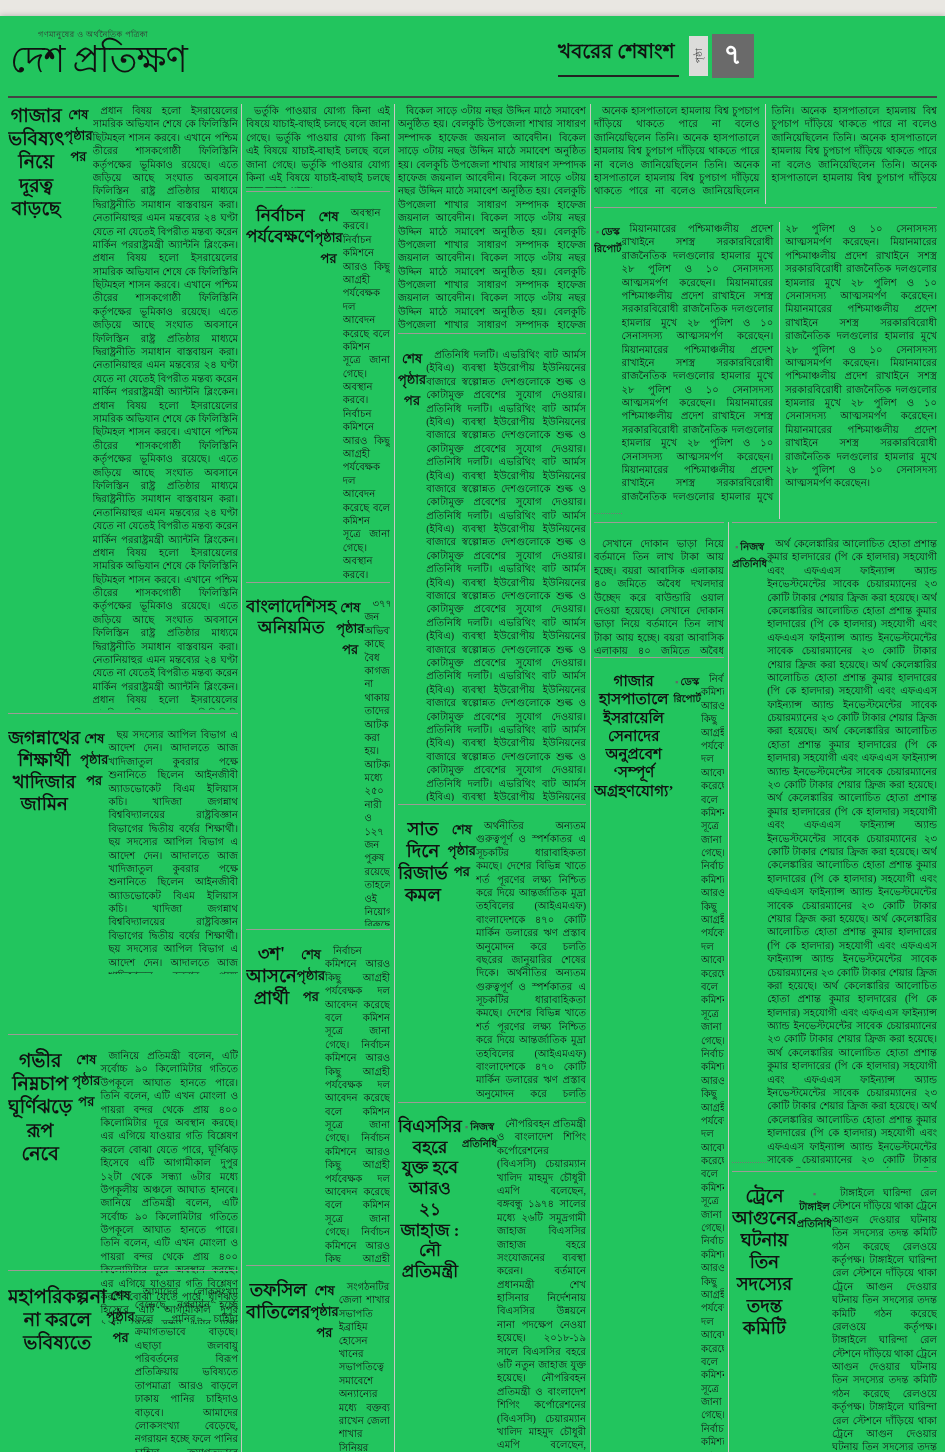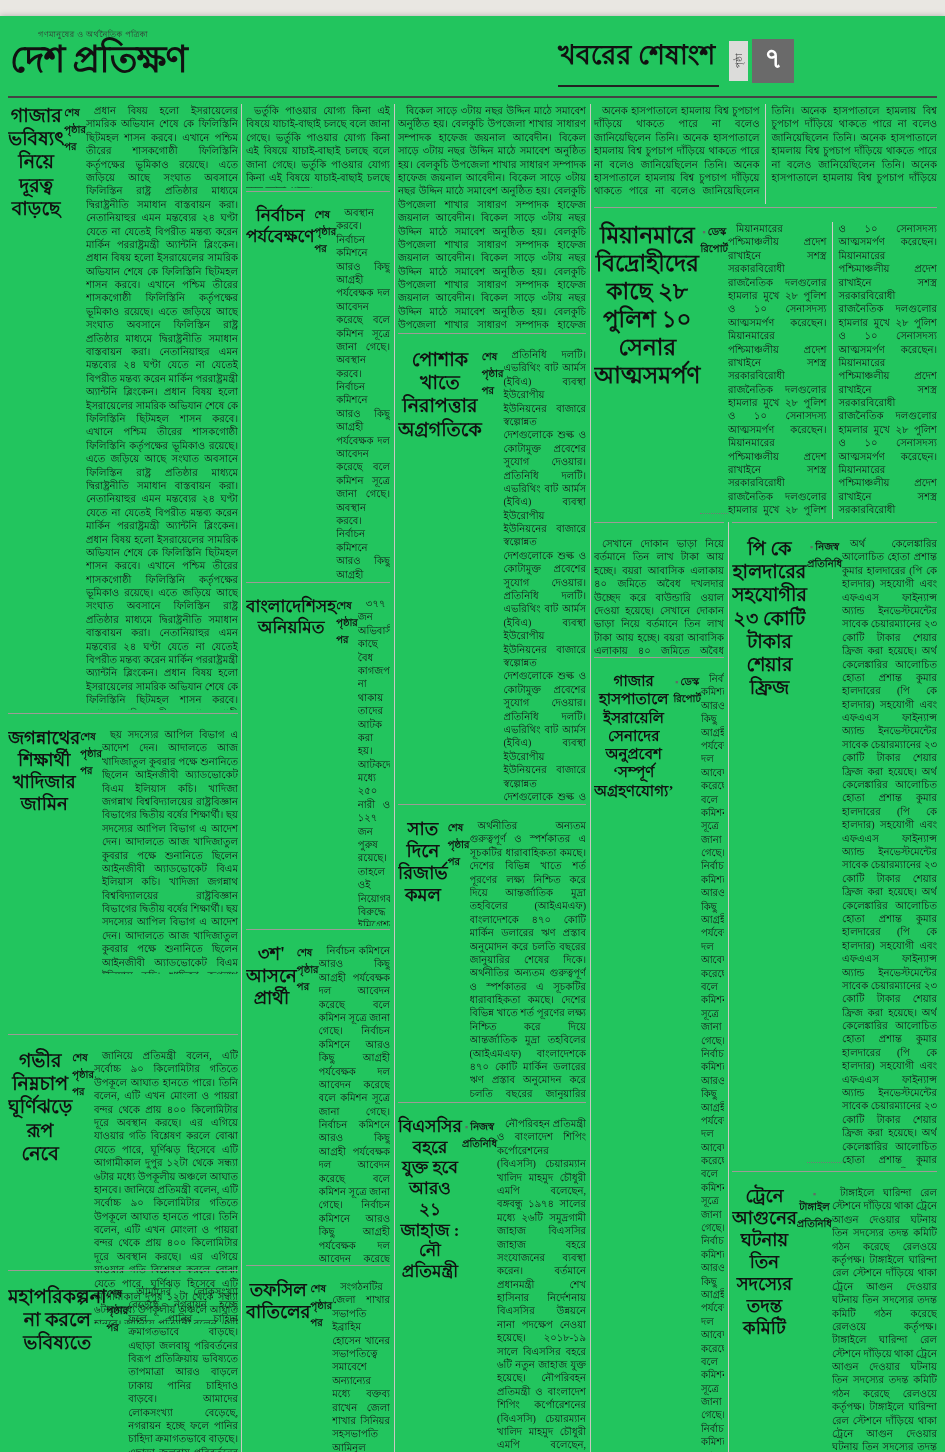--- a/index.html
+++ b/index.html
@@ -3,24 +3,24 @@
 <meta charset="utf-8">
 <style>
   html,body{margin:0;padding:0;}
   body{background:#e9e7e2;font-family:"Liberation Serif","DejaVu Serif",serif;color:#111;}
   #page{position:relative;width:945px;height:1452px;background:#22c55e;margin:16px auto;overflow:hidden;
         box-shadow:0 0 6px rgba(0,0,0,.25);}
 
   
   #masthead{position:absolute;left:10px;top:12px;width:330px;}
   .tagline{font-size:8px;letter-spacing:.5px;color:#333;margin-left:28px;}
-  .paper-title{font-size:37px;font-weight:bold;line-height:1.05;letter-spacing:-1px;
+  .paper-title{font-size:37px;font-weight:normal;line-height:1.05;letter-spacing:-1px;
                font-family:"Liberation Serif",serif;}
   #head-right{position:absolute;left:558px;top:18px;width:380px;display:flex;align-items:center;}
-  .section-title{font-size:27px;font-weight:bold;border-bottom:2px solid #222;padding:0 4px 6px 0;
+  .section-title{font-size:20px;font-weight:bold;border-bottom:2px solid #222;padding:0 4px 6px 0;
                  white-space:nowrap;}
   .page-word-box{background:#dcdcda;color:#333;font-size:9px;padding:3px 2px;margin:0 4px 0 10px;
                  writing-mode:vertical-rl;transform:rotate(180deg);height:34px;display:flex;
                  align-items:center;justify-content:center;}
   .page-num-box{width:42px;height:44px;display:flex;align-items:center;justify-content:center;
                 color:#fff;font-size:28px;font-weight:bold;}
   .date-cluster{margin-left:10px;line-height:1.35;}
   .day{font-size:13px;font-weight:bold;}
   .date-line{font-size:10px;color:#222;}
   .header-rule{position:absolute;left:8px;top:80px;width:929px;height:2px;background:#444;}
@@ -28,21 +28,21 @@
   
   .vrule{position:absolute;width:1px;background:#c9c7c2;}
 
   
   .art{position:absolute;display:flex;flex-direction:row;overflow:hidden;box-sizing:border-box;}
   .art.sep{border-top:1px solid #9d9b96;padding-top:14px;}
   .hl{margin:0 0 2px 0;text-align:center;font-weight:bold;line-height:1.22;
       font-family:"Liberation Serif",serif;}
   .h23{font-size:23px;} .h19{font-size:19px;} .h18{font-size:18px;}
   .h17{font-size:17px;} .h15{font-size:15px;}
-  .kick{font-size:10px;font-weight:bold;text-align:left;margin:1px 0 4px 0;}
+  .kick{font-size:13px;font-weight:bold;text-align:center;margin:1px 0 4px 0;}
   .byline{font-size:10px;font-weight:bold;text-align:center;margin:2px 0 5px 0;padding-bottom:5px;
           border-bottom:1px dotted #777;}
   .byline::before{content:"▪ ";color:#666;font-size:9px;}
   .body{flex:1 1 auto;min-height:0;overflow:hidden;margin:0;font-size:10px;line-height:1.34;
         text-align:justify;color:#151515;}
   .body::first-letter{padding-left:8px;}
   .cols2{column-count:2;column-gap:12px;column-rule:1px solid #cfccc6;}
 </style>
 </head>
 <body>
@@ -107,55 +107,52 @@
   <section class="art sep" style="left:246px;top:1249px;width:144px;height:197px">
     <h2 class="hl h18">তফসিল বাতিলের</h2>
     <div class="kick">শেষ পৃষ্ঠার পর</div>
     <p class="body fill">সংগঠনটির জেলা শাখার সভাপতি ইব্রাহিম হোসেন খানের সভাপতিত্বে সমাবেশে অন্যান্যের মধ্যে বক্তব্য রাখেন জেলা শাখার সিনিয়র সহসভাপতি আমিনুল ইসলাম, সংগঠনটির জেলা শাখার সভাপতি ইব্রাহিম হোসেন খানের সভাপতিত্বে সমাবেশে অন্যান্যের মধ্যে বক্তব্য রাখেন জেলা শাখার সিনিয়র সহসভাপতি আমিনুল ইসলাম, সংগঠনটির জেলা শাখার সভাপতি ইব্রাহিম হোসেন খানের সভাপতিত্বে সমাবেশে অন্যান্যের মধ্যে বক্তব্য রাখেন জেলা শাখার সিনিয়র সহসভাপতি আমিনুল ইসলাম, </p>
   </section>
 
   <section class="art" style="left:398px;top:88px;width:188px;height:226px">
     <p class="body fill">বিকেল সাড়ে ৩টায় নছর উদ্দিন মাঠে সমাবেশ অনুষ্ঠিত হয়। বেলকুচি উপজেলা শাখার সাধারণ সম্পাদক হাফেজ জয়নাল আবেদীন। বিকেল সাড়ে ৩টায় নছর উদ্দিন মাঠে সমাবেশ অনুষ্ঠিত হয়। বেলকুচি উপজেলা শাখার সাধারণ সম্পাদক হাফেজ জয়নাল আবেদীন। বিকেল সাড়ে ৩টায় নছর উদ্দিন মাঠে সমাবেশ অনুষ্ঠিত হয়। বেলকুচি উপজেলা শাখার সাধারণ সম্পাদক হাফেজ জয়নাল আবেদীন। বিকেল সাড়ে ৩টায় নছর উদ্দিন মাঠে সমাবেশ অনুষ্ঠিত হয়। বেলকুচি উপজেলা শাখার সাধারণ সম্পাদক হাফেজ জয়নাল আবেদীন। বিকেল সাড়ে ৩টায় নছর উদ্দিন মাঠে সমাবেশ অনুষ্ঠিত হয়। বেলকুচি উপজেলা শাখার সাধারণ সম্পাদক হাফেজ জয়নাল আবেদীন। বিকেল সাড়ে ৩টায় নছর উদ্দিন মাঠে সমাবেশ অনুষ্ঠিত হয়। বেলকুচি উপজেলা শাখার সাধারণ সম্পাদক হাফেজ জয়নাল আবেদীন। </p>
   </section>
   <section class="art sep" style="left:398px;top:317px;width:188px;height:468px">
-    <h2 class="hl h19">পোশাক খাতে নিরাপত্তার অগ্রগতিকে</h2>
     <div class="kick">শেষ পৃষ্ঠার পর</div>
     <p class="body fill">প্রতিনিধি দলটি। এভরিথিং বাট আর্মস (ইবিএ) ব্যবস্থা ইউরোপীয় ইউনিয়নের বাজারে স্বল্পোন্নত দেশগুলোকে শুল্ক ও কোটামুক্ত প্রবেশের সুযোগ দেওয়ার। প্রতিনিধি দলটি। এভরিথিং বাট আর্মস (ইবিএ) ব্যবস্থা ইউরোপীয় ইউনিয়নের বাজারে স্বল্পোন্নত দেশগুলোকে শুল্ক ও কোটামুক্ত প্রবেশের সুযোগ দেওয়ার। প্রতিনিধি দলটি। এভরিথিং বাট আর্মস (ইবিএ) ব্যবস্থা ইউরোপীয় ইউনিয়নের বাজারে স্বল্পোন্নত দেশগুলোকে শুল্ক ও কোটামুক্ত প্রবেশের সুযোগ দেওয়ার। প্রতিনিধি দলটি। এভরিথিং বাট আর্মস (ইবিএ) ব্যবস্থা ইউরোপীয় ইউনিয়নের বাজারে স্বল্পোন্নত দেশগুলোকে শুল্ক ও কোটামুক্ত প্রবেশের সুযোগ দেওয়ার। প্রতিনিধি দলটি। এভরিথিং বাট আর্মস (ইবিএ) ব্যবস্থা ইউরোপীয় ইউনিয়নের বাজারে স্বল্পোন্নত দেশগুলোকে শুল্ক ও কোটামুক্ত প্রবেশের সুযোগ দেওয়ার। প্রতিনিধি দলটি। এভরিথিং বাট আর্মস (ইবিএ) ব্যবস্থা ইউরোপীয় ইউনিয়নের বাজারে স্বল্পোন্নত দেশগুলোকে শুল্ক ও কোটামুক্ত প্রবেশের সুযোগ দেওয়ার। প্রতিনিধি দলটি। এভরিথিং বাট আর্মস (ইবিএ) ব্যবস্থা ইউরোপীয় ইউনিয়নের বাজারে স্বল্পোন্নত দেশগুলোকে শুল্ক ও কোটামুক্ত প্রবেশের সুযোগ দেওয়ার। প্রতিনিধি দলটি। এভরিথিং বাট আর্মস (ইবিএ) ব্যবস্থা ইউরোপীয় ইউনিয়নের বাজারে স্বল্পোন্নত দেশগুলোকে শুল্ক ও কোটামুক্ত প্রবেশের সুযোগ দেওয়ার। প্রতিনিধি দলটি। এভরিথিং বাট আর্মস (ইবিএ) ব্যবস্থা ইউরোপীয় ইউনিয়নের বাজারে স্বল্পোন্নত দেশগুলোকে শুল্ক ও কোটামুক্ত প্রবেশের সুযোগ দেওয়ার। </p>
   </section>
   <section class="art sep" style="left:398px;top:788px;width:188px;height:295px">
     <h2 class="hl h18">সাত দিনে রিজার্ভ কমল</h2>
     <div class="kick">শেষ পৃষ্ঠার পর</div>
     <p class="body fill">অর্থনীতির অন্যতম গুরুত্বপূর্ণ ও স্পর্শকাতর এ সূচকটির ধারাবাহিকতা কমছে। দেশের বিভিন্ন খাতে শর্ত পূরণের লক্ষ্য নিশ্চিত করে দিয়ে আন্তর্জাতিক মুদ্রা তহবিলের (আইএমএফ) বাংলাদেশকে ৪৭০ কোটি মার্কিন ডলারের ঋণ প্রস্তাব অনুমোদন করে চলতি বছরের জানুয়ারির শেষের দিকে। অর্থনীতির অন্যতম গুরুত্বপূর্ণ ও স্পর্শকাতর এ সূচকটির ধারাবাহিকতা কমছে। দেশের বিভিন্ন খাতে শর্ত পূরণের লক্ষ্য নিশ্চিত করে দিয়ে আন্তর্জাতিক মুদ্রা তহবিলের (আইএমএফ) বাংলাদেশকে ৪৭০ কোটি মার্কিন ডলারের ঋণ প্রস্তাব অনুমোদন করে চলতি বছরের জানুয়ারির শেষের দিকে। অর্থনীতির অন্যতম গুরুত্বপূর্ণ ও স্পর্শকাতর এ সূচকটির ধারাবাহিকতা কমছে। দেশের বিভিন্ন খাতে শর্ত পূরণের লক্ষ্য নিশ্চিত করে দিয়ে আন্তর্জাতিক মুদ্রা তহবিলের (আইএমএফ) বাংলাদেশকে ৪৭০ কোটি মার্কিন ডলারের ঋণ প্রস্তাব অনুমোদন করে চলতি বছরের জানুয়ারির শেষের দিকে। </p>
   </section>
   <section class="art sep" style="left:398px;top:1086px;width:188px;height:360px">
     <h2 class="hl h17">বিএসসির বহরে যুক্ত হবে আরও ২১ জাহাজ : নৌ প্রতিমন্ত্রী</h2>
     <div class="byline">নিজস্ব প্রতিনিধি</div>
     <p class="body fill">নৌপরিবহন প্রতিমন্ত্রী ও বাংলাদেশ শিপিং কর্পোরেশনের (বিএসসি) চেয়ারম্যান খালিদ মাহমুদ চৌধুরী এমপি বলেছেন, বঙ্গবন্ধু ১৯৭৪ সালের মধ্যে ২৬টি সমুদ্রগামী জাহাজ বিএসসির জাহাজ বহরে সংযোজনের ব্যবস্থা করেন। বর্তমানে প্রধানমন্ত্রী শেখ হাসিনার নির্দেশনায় বিএসসির উন্নয়নে নানা পদক্ষেপ নেওয়া হয়েছে। ২০১৮-১৯ সালে বিএসসির বহরে ৬টি নতুন জাহাজ যুক্ত হয়েছে। নৌপরিবহন প্রতিমন্ত্রী ও বাংলাদেশ শিপিং কর্পোরেশনের (বিএসসি) চেয়ারম্যান খালিদ মাহমুদ চৌধুরী এমপি বলেছেন, বঙ্গবন্ধু ১৯৭৪ সালের মধ্যে ২৬টি সমুদ্রগামী জাহাজ বিএসসির জাহাজ বহরে সংযোজনের ব্যবস্থা করেন। বর্তমানে প্রধানমন্ত্রী শেখ হাসিনার নির্দেশনায় বিএসসির উন্নয়নে নানা পদক্ষেপ নেওয়া হয়েছে। ২০১৮-১৯ সালে বিএসসির বহরে ৬টি নতুন জাহাজ যুক্ত হয়েছে। নৌপরিবহন প্রতিমন্ত্রী ও বাংলাদেশ শিপিং কর্পোরেশনের (বিএসসি) চেয়ারম্যান খালিদ মাহমুদ চৌধুরী এমপি বলেছেন, বঙ্গবন্ধু ১৯৭৪ সালের মধ্যে ২৬টি সমুদ্রগামী জাহাজ বিএসসির জাহাজ বহরে সংযোজনের ব্যবস্থা করেন। বর্তমানে প্রধানমন্ত্রী শেখ হাসিনার নির্দেশনায় বিএসসির উন্নয়নে নানা পদক্ষেপ নেওয়া হয়েছে। ২০১৮-১৯ সালে বিএসসির বহরে ৬টি নতুন জাহাজ যুক্ত হয়েছে। </p>
   </section>
 
   <section class="art" style="left:594px;top:88px;width:343px;height:100px">
     <p class="body fill cols2">অনেক হাসপাতালে হামলায় বিশ্ব চুপচাপ দাঁড়িয়ে থাকতে পারে না বলেও জানিয়েছিলেন তিনি। অনেক হাসপাতালে হামলায় বিশ্ব চুপচাপ দাঁড়িয়ে থাকতে পারে না বলেও জানিয়েছিলেন তিনি। অনেক হাসপাতালে হামলায় বিশ্ব চুপচাপ দাঁড়িয়ে থাকতে পারে না বলেও জানিয়েছিলেন তিনি। অনেক হাসপাতালে হামলায় বিশ্ব চুপচাপ দাঁড়িয়ে থাকতে পারে না বলেও জানিয়েছিলেন তিনি। অনেক হাসপাতালে হামলায় বিশ্ব চুপচাপ দাঁড়িয়ে থাকতে পারে না বলেও জানিয়েছিলেন তিনি। অনেক হাসপাতালে হামলায় বিশ্ব চুপচাপ দাঁড়িয়ে থাকতে পারে না বলেও জানিয়েছিলেন তিনি। </p>
   </section>
   <section class="art sep" style="left:594px;top:191px;width:343px;height:312px">
-    <h2 class="hl h23">মিয়ানমারে বিদ্রোহীদের কাছে ২৮ পুলিশ ১০ সেনার আত্মসমর্পণ</h2>
     <div class="byline">ডেস্ক রিপোর্ট</div>
     <p class="body fill cols2">মিয়ানমারের পশ্চিমাঞ্চলীয় প্রদেশ রাখাইনে সশস্ত্র সরকারবিরোধী রাজনৈতিক দলগুলোর হামলার মুখে ২৮ পুলিশ ও ১০ সেনাসদস্য আত্মসমর্পণ করেছেন। মিয়ানমারের পশ্চিমাঞ্চলীয় প্রদেশ রাখাইনে সশস্ত্র সরকারবিরোধী রাজনৈতিক দলগুলোর হামলার মুখে ২৮ পুলিশ ও ১০ সেনাসদস্য আত্মসমর্পণ করেছেন। মিয়ানমারের পশ্চিমাঞ্চলীয় প্রদেশ রাখাইনে সশস্ত্র সরকারবিরোধী রাজনৈতিক দলগুলোর হামলার মুখে ২৮ পুলিশ ও ১০ সেনাসদস্য আত্মসমর্পণ করেছেন। মিয়ানমারের পশ্চিমাঞ্চলীয় প্রদেশ রাখাইনে সশস্ত্র সরকারবিরোধী রাজনৈতিক দলগুলোর হামলার মুখে ২৮ পুলিশ ও ১০ সেনাসদস্য আত্মসমর্পণ করেছেন। মিয়ানমারের পশ্চিমাঞ্চলীয় প্রদেশ রাখাইনে সশস্ত্র সরকারবিরোধী রাজনৈতিক দলগুলোর হামলার মুখে ২৮ পুলিশ ও ১০ সেনাসদস্য আত্মসমর্পণ করেছেন। মিয়ানমারের পশ্চিমাঞ্চলীয় প্রদেশ রাখাইনে সশস্ত্র সরকারবিরোধী রাজনৈতিক দলগুলোর হামলার মুখে ২৮ পুলিশ ও ১০ সেনাসদস্য আত্মসমর্পণ করেছেন। মিয়ানমারের পশ্চিমাঞ্চলীয় প্রদেশ রাখাইনে সশস্ত্র সরকারবিরোধী রাজনৈতিক দলগুলোর হামলার মুখে ২৮ পুলিশ ও ১০ সেনাসদস্য আত্মসমর্পণ করেছেন। মিয়ানমারের পশ্চিমাঞ্চলীয় প্রদেশ রাখাইনে সশস্ত্র সরকারবিরোধী রাজনৈতিক দলগুলোর হামলার মুখে ২৮ পুলিশ ও ১০ সেনাসদস্য আত্মসমর্পণ করেছেন। মিয়ানমারের পশ্চিমাঞ্চলীয় প্রদেশ রাখাইনে সশস্ত্র সরকারবিরোধী রাজনৈতিক দলগুলোর হামলার মুখে ২৮ পুলিশ ও ১০ সেনাসদস্য আত্মসমর্পণ করেছেন। </p>
   </section>
 
   <section class="art sep" style="left:594px;top:506px;width:130px;height:132px">
     <p class="body fill">সেখানে দোকান ভাড়া নিয়ে বর্তমানে তিন লাখ টাকা আয় হচ্ছে। বয়রা আবাসিক এলাকায় ৪০ জমিতে অবৈধ দখলদার উচ্ছেদ করে বাউন্ডারি ওয়াল দেওয়া হয়েছে। সেখানে দোকান ভাড়া নিয়ে বর্তমানে তিন লাখ টাকা আয় হচ্ছে। বয়রা আবাসিক এলাকায় ৪০ জমিতে অবৈধ দখলদার উচ্ছেদ করে বাউন্ডারি ওয়াল দেওয়া হয়েছে। </p>
   </section>
   <section class="art sep" style="left:594px;top:641px;width:130px;height:805px">
     <h2 class="hl h15">গাজার হাসপাতালে ইসরায়েলি সেনাদের অনুপ্রবেশ ‘সম্পূর্ণ অগ্রহণযোগ্য’</h2>
     <div class="byline">ডেস্ক রিপোর্ট</div>
     <p class="body fill">নির্বাচন কমিশনে আরও কিছু আগ্রহী পর্যবেক্ষক দল আবেদন করেছে বলে কমিশন সূত্রে জানা গেছে। নির্বাচন কমিশনে আরও কিছু আগ্রহী পর্যবেক্ষক দল আবেদন করেছে বলে কমিশন সূত্রে জানা গেছে। নির্বাচন কমিশনে আরও কিছু আগ্রহী পর্যবেক্ষক দল আবেদন করেছে বলে কমিশন সূত্রে জানা গেছে। নির্বাচন কমিশনে আরও কিছু আগ্রহী পর্যবেক্ষক দল আবেদন করেছে বলে কমিশন সূত্রে জানা গেছে। নির্বাচন কমিশনে আরও কিছু আগ্রহী পর্যবেক্ষক দল আবেদন করেছে বলে কমিশন সূত্রে জানা গেছে। নির্বাচন কমিশনে আরও কিছু আগ্রহী পর্যবেক্ষক দল আবেদন করেছে বলে কমিশন সূত্রে জানা গেছে। নির্বাচন কমিশনে আরও কিছু আগ্রহী পর্যবেক্ষক দল আবেদন করেছে বলে কমিশন সূত্রে জানা গেছে। নির্বাচন কমিশনে আরও কিছু আগ্রহী পর্যবেক্ষক দল আবেদন করেছে বলে কমিশন সূত্রে জানা গেছে। নির্বাচন কমিশনে আরও কিছু আগ্রহী পর্যবেক্ষক দল আবেদন করেছে বলে কমিশন সূত্রে জানা গেছে। নির্বাচন কমিশনে আরও কিছু আগ্রহী পর্যবেক্ষক দল আবেদন করেছে বলে কমিশন সূত্রে জানা গেছে। নির্বাচন কমিশনে আরও কিছু আগ্রহী পর্যবেক্ষক দল আবেদন করেছে বলে কমিশন সূত্রে জানা গেছে। নির্বাচন কমিশনে আরও কিছু আগ্রহী পর্যবেক্ষক দল আবেদন করেছে বলে কমিশন সূত্রে জানা গেছে। নির্বাচন কমিশনে আরও কিছু আগ্রহী পর্যবেক্ষক দল আবেদন করেছে বলে কমিশন সূত্রে জানা গেছে। নির্বাচন কমিশনে আরও কিছু আগ্রহী পর্যবেক্ষক দল আবেদন করেছে বলে কমিশন সূত্রে জানা গেছে। নির্বাচন কমিশনে আরও কিছু আগ্রহী পর্যবেক্ষক দল আবেদন করেছে বলে কমিশন সূত্রে জানা গেছে। নির্বাচন কমিশনে আরও কিছু আগ্রহী পর্যবেক্ষক দল আবেদন করেছে বলে কমিশন সূত্রে জানা গেছে। </p>
   </section>
 
   <section class="art sep" style="left:732px;top:506px;width:205px;height:646px">
-    <h2 class="hl h19">পি কে হালদারের সহযোগীর ২৩ কোটি টাকার শেয়ার ফ্রিজ</h2>
     <div class="byline">নিজস্ব প্রতিনিধি</div>
     <p class="body fill">অর্থ কেলেঙ্কারির আলোচিত হোতা প্রশান্ত কুমার হালদারের (পি কে হালদার) সহযোগী এবং এফএএস ফাইন্যান্স অ্যান্ড ইনভেস্টমেন্টের সাবেক চেয়ারম্যানের ২৩ কোটি টাকার শেয়ার ফ্রিজ করা হয়েছে। অর্থ কেলেঙ্কারির আলোচিত হোতা প্রশান্ত কুমার হালদারের (পি কে হালদার) সহযোগী এবং এফএএস ফাইন্যান্স অ্যান্ড ইনভেস্টমেন্টের সাবেক চেয়ারম্যানের ২৩ কোটি টাকার শেয়ার ফ্রিজ করা হয়েছে। অর্থ কেলেঙ্কারির আলোচিত হোতা প্রশান্ত কুমার হালদারের (পি কে হালদার) সহযোগী এবং এফএএস ফাইন্যান্স অ্যান্ড ইনভেস্টমেন্টের সাবেক চেয়ারম্যানের ২৩ কোটি টাকার শেয়ার ফ্রিজ করা হয়েছে। অর্থ কেলেঙ্কারির আলোচিত হোতা প্রশান্ত কুমার হালদারের (পি কে হালদার) সহযোগী এবং এফএএস ফাইন্যান্স অ্যান্ড ইনভেস্টমেন্টের সাবেক চেয়ারম্যানের ২৩ কোটি টাকার শেয়ার ফ্রিজ করা হয়েছে। অর্থ কেলেঙ্কারির আলোচিত হোতা প্রশান্ত কুমার হালদারের (পি কে হালদার) সহযোগী এবং এফএএস ফাইন্যান্স অ্যান্ড ইনভেস্টমেন্টের সাবেক চেয়ারম্যানের ২৩ কোটি টাকার শেয়ার ফ্রিজ করা হয়েছে। অর্থ কেলেঙ্কারির আলোচিত হোতা প্রশান্ত কুমার হালদারের (পি কে হালদার) সহযোগী এবং এফএএস ফাইন্যান্স অ্যান্ড ইনভেস্টমেন্টের সাবেক চেয়ারম্যানের ২৩ কোটি টাকার শেয়ার ফ্রিজ করা হয়েছে। অর্থ কেলেঙ্কারির আলোচিত হোতা প্রশান্ত কুমার হালদারের (পি কে হালদার) সহযোগী এবং এফএএস ফাইন্যান্স অ্যান্ড ইনভেস্টমেন্টের সাবেক চেয়ারম্যানের ২৩ কোটি টাকার শেয়ার ফ্রিজ করা হয়েছে। অর্থ কেলেঙ্কারির আলোচিত হোতা প্রশান্ত কুমার হালদারের (পি কে হালদার) সহযোগী এবং এফএএস ফাইন্যান্স অ্যান্ড ইনভেস্টমেন্টের সাবেক চেয়ারম্যানের ২৩ কোটি টাকার শেয়ার ফ্রিজ করা হয়েছে। অর্থ কেলেঙ্কারির আলোচিত হোতা প্রশান্ত কুমার হালদারের (পি কে হালদার) সহযোগী এবং এফএএস ফাইন্যান্স অ্যান্ড ইনভেস্টমেন্টের সাবেক চেয়ারম্যানের ২৩ কোটি টাকার শেয়ার ফ্রিজ করা হয়েছে। অর্থ কেলেঙ্কারির আলোচিত হোতা প্রশান্ত কুমার হালদারের (পি কে হালদার) সহযোগী এবং এফএএস ফাইন্যান্স অ্যান্ড ইনভেস্টমেন্টের সাবেক চেয়ারম্যানের ২৩ কোটি টাকার শেয়ার ফ্রিজ করা হয়েছে। অর্থ কেলেঙ্কারির আলোচিত হোতা প্রশান্ত কুমার হালদারের (পি কে হালদার) সহযোগী এবং এফএএস ফাইন্যান্স অ্যান্ড ইনভেস্টমেন্টের সাবেক চেয়ারম্যানের ২৩ কোটি টাকার শেয়ার ফ্রিজ করা হয়েছে। </p>
   </section>
   <section class="art sep" style="left:732px;top:1155px;width:205px;height:291px">
     <h2 class="hl h18">ট্রেনে আগুনের ঘটনায় তিন সদস্যের তদন্ত কমিটি</h2>
     <div class="byline">টাঙ্গাইল প্রতিনিধি</div>
     <p class="body fill">টাঙ্গাইলে ঘারিন্দা রেল স্টেশনে দাঁড়িয়ে থাকা ট্রেনে আগুন দেওয়ার ঘটনায় তিন সদস্যের তদন্ত কমিটি গঠন করেছে রেলওয়ে কর্তৃপক্ষ। টাঙ্গাইলে ঘারিন্দা রেল স্টেশনে দাঁড়িয়ে থাকা ট্রেনে আগুন দেওয়ার ঘটনায় তিন সদস্যের তদন্ত কমিটি গঠন করেছে রেলওয়ে কর্তৃপক্ষ। টাঙ্গাইলে ঘারিন্দা রেল স্টেশনে দাঁড়িয়ে থাকা ট্রেনে আগুন দেওয়ার ঘটনায় তিন সদস্যের তদন্ত কমিটি গঠন করেছে রেলওয়ে কর্তৃপক্ষ। টাঙ্গাইলে ঘারিন্দা রেল স্টেশনে দাঁড়িয়ে থাকা ট্রেনে আগুন দেওয়ার ঘটনায় তিন সদস্যের তদন্ত কমিটি গঠন করেছে রেলওয়ে কর্তৃপক্ষ। টাঙ্গাইলে ঘারিন্দা রেল স্টেশনে দাঁড়িয়ে থাকা ট্রেনে আগুন দেওয়ার ঘটনায় তিন সদস্যের তদন্ত কমিটি গঠন করেছে রেলওয়ে কর্তৃপক্ষ। টাঙ্গাইলে ঘারিন্দা রেল স্টেশনে দাঁড়িয়ে থাকা ট্রেনে আগুন দেওয়ার ঘটনায় তিন সদস্যের তদন্ত কমিটি গঠন করেছে রেলওয়ে কর্তৃপক্ষ। </p>
   </section>
 
 </div>

